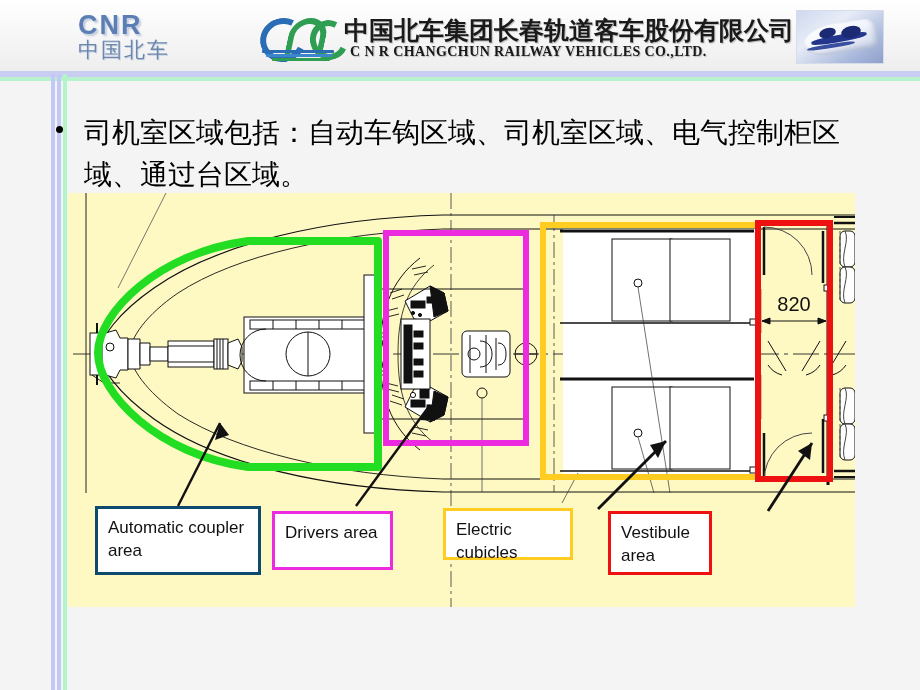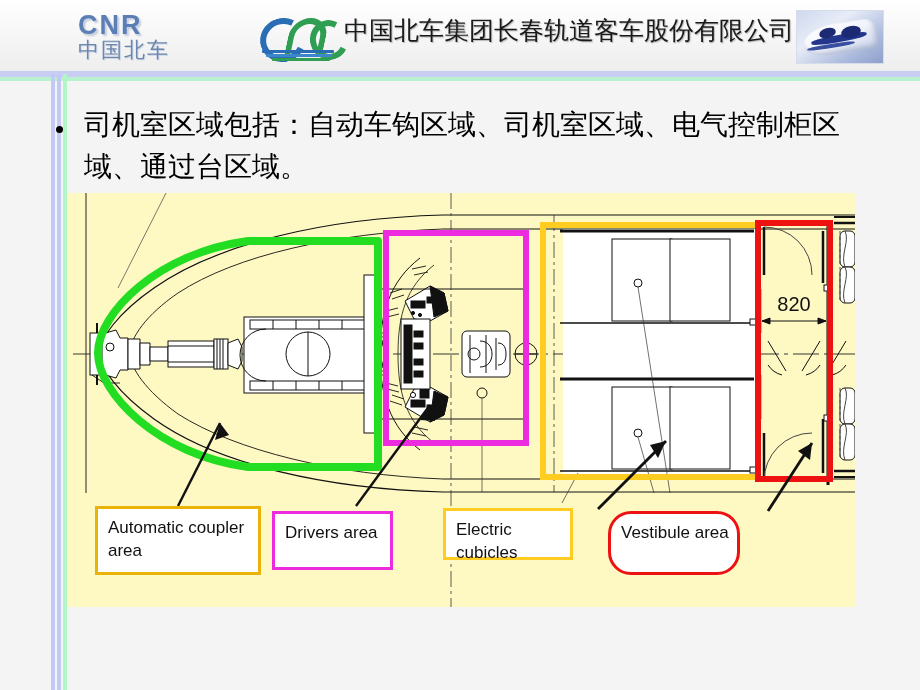--- a/index.html
+++ b/index.html
@@ -60,21 +60,21 @@
     border-right-color:transparent;transform:rotate(-18deg);
   }
   .crc-bar{position:absolute;height:3px;border-radius:1px;}
   .crc-b1{left:4px;top:34px;width:72px;background:#2a6db5;}
   .crc-b2{left:8px;top:38px;width:66px;background:#3a87cc;}
   .crc-b3{left:14px;top:42px;width:58px;background:#2f9e52;}
 
   .co-cn{
     position:absolute;left:344px;top:14px;
     font-family:"DejaVu Sans",sans-serif;
-    font-size:25px;font-weight:normal;color:#1a1a1a;
+    font-size:25px;font-weight:bold;color:#1a1a1a;
     letter-spacing:0px;white-space:nowrap;
     text-shadow:1px 1px 1px rgba(140,140,140,.6);
   }
   .co-en{
     position:absolute;left:350px;top:44px;
     font-family:"Liberation Serif","DejaVu Serif",serif;
     font-size:14px;font-weight:bold;color:#1a1a1a;
     letter-spacing:0.4px;white-space:nowrap;
     text-shadow:1px 1px 1px rgba(150,150,150,.55);
   }
@@ -105,41 +105,41 @@
   .vg-blue2{left:57px;background:#c3c9f6;}
   .vg-green{left:63px;background:#b2f5c9;}
 
   
   .bullet-block{position:absolute;left:56px;top:104px;width:790px;}
   .bullet-dot{
     position:absolute;left:0px;top:22px;width:7px;height:7px;
     border-radius:50%;background:#000;
   }
   .bullet-text{
-    position:absolute;left:28px;top:0;width:760px;
+    position:absolute;left:28px;top:8px;width:760px;
     font-family:"DejaVu Sans",sans-serif;
     font-size:28px;line-height:42px;color:#000;
   }
 
   
   .panel{
     position:absolute;left:68px;top:193px;width:787px;height:414px;
     background:#fef9c3;overflow:hidden;
   }
   .panel svg{position:absolute;left:0;top:0;}
 
   
   .lbl{
     position:absolute;background:#ffffff;
     font-family:"Liberation Sans","DejaVu Sans",sans-serif;
     font-size:17px;line-height:23px;color:#111;
     padding:7px 0 7px 10px;
     box-sizing:border-box;
   }
-  .lbl-green{border:3px solid #eab308;}
+  .lbl-green{border:3px solid #0c4a6e;}
   .lbl-magenta{border:3px solid #ec2ae0;}
   .lbl-gold{border:3px solid #ffcc22;}
   .lbl-red{border:3px solid #ee1111;}
 </style>
 </head>
 <body>
 
 <div class="slide">
 
   <div class="header">
@@ -152,20 +152,21 @@
     <div class="crc-mark">
       <div class="crc-c"></div>
       <div class="crc-r"></div>
       <div class="crc-c2"></div>
       <div class="crc-bar crc-b1"></div>
       <div class="crc-bar crc-b2"></div>
       <div class="crc-bar crc-b3"></div>
     </div>
 
     <div class="co-cn">中国北车集团长春轨道客车股份有限公司</div>
+    <div class="co-en">C N R   CHANGCHUN RAILWAY VEHICLES CO.,LTD.</div>
 
     <div class="train-photo">
       <div class="train-body"></div>
       <div class="train-stripe ts1"></div>
       <div class="train-stripe ts2"></div>
       <div class="train-stripe ts3"></div>
       <div class="train-stripe ts4"></div>
     </div>
   </div>
   <div class="header-rule"></div>
@@ -399,19 +400,19 @@
     </div>
 
     <div class="lbl lbl-magenta" style="left:204px; top:318px; width:121px; height:59px;">
       <span>Drivers area</span>
     </div>
 
     <div class="lbl lbl-gold" style="left:375px; top:315px; width:130px; height:52px;">
       <span>Electric cubicles</span>
     </div>
 
-    <div class="lbl lbl-red" style="left:540px; top:318px; width:132px; height:64px;border-radius:23px;">
+    <div class="lbl lbl-red" style="left:540px; top:318px; width:104px; height:64px;">
       <span>Vestibule area</span>
     </div>
 
   </div>
 
 </div>
 
 </body></html>

